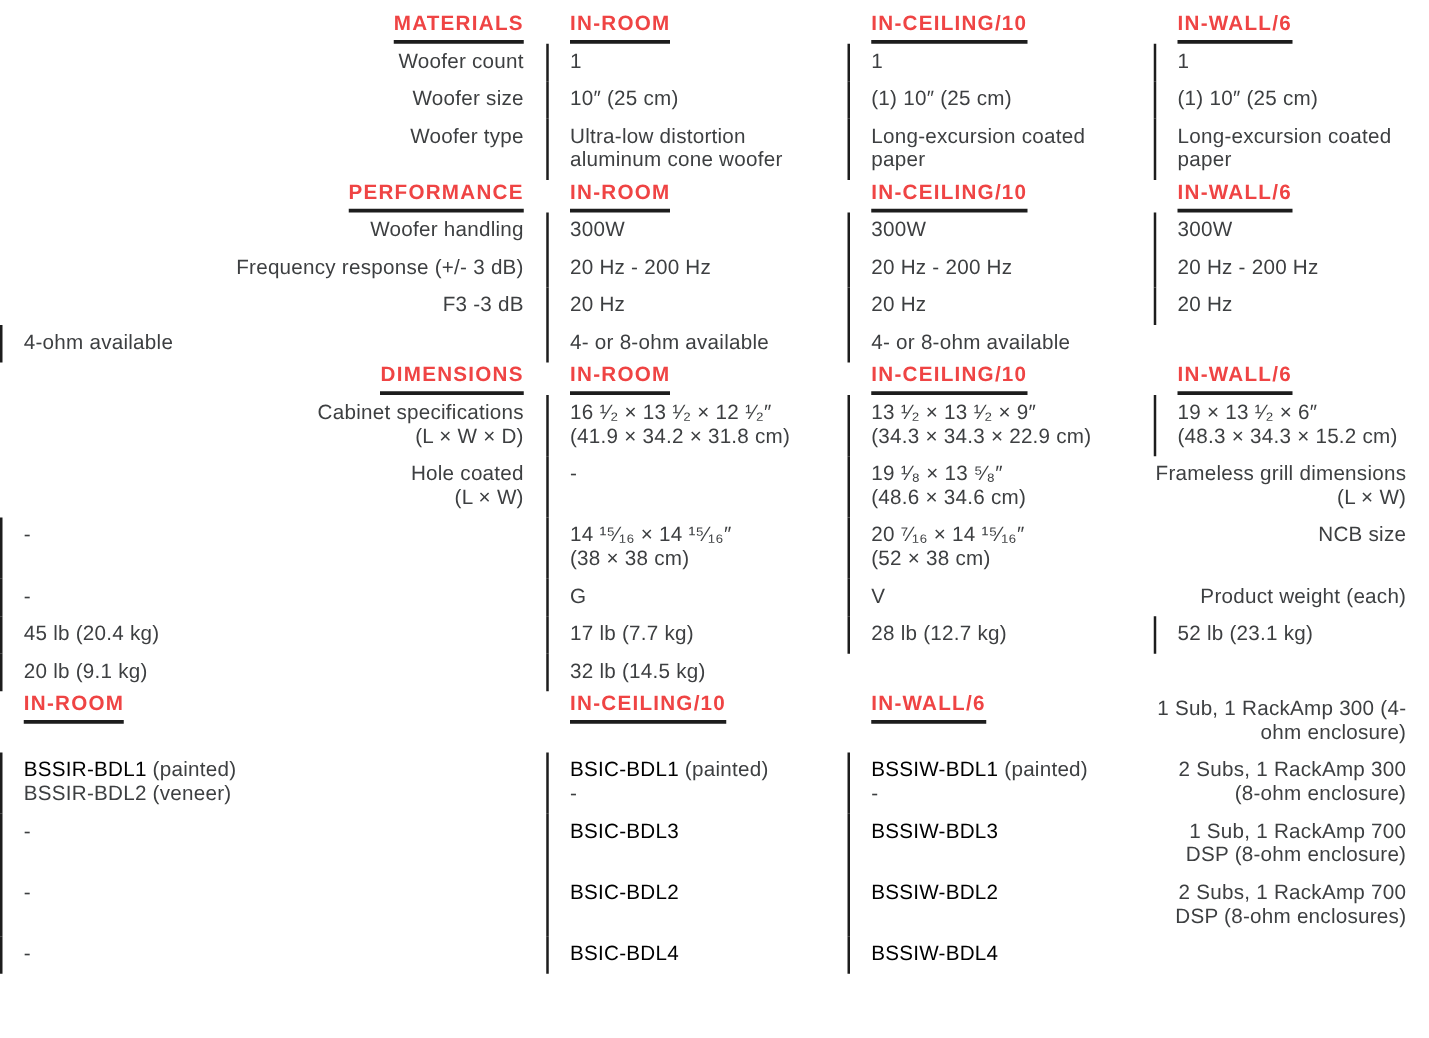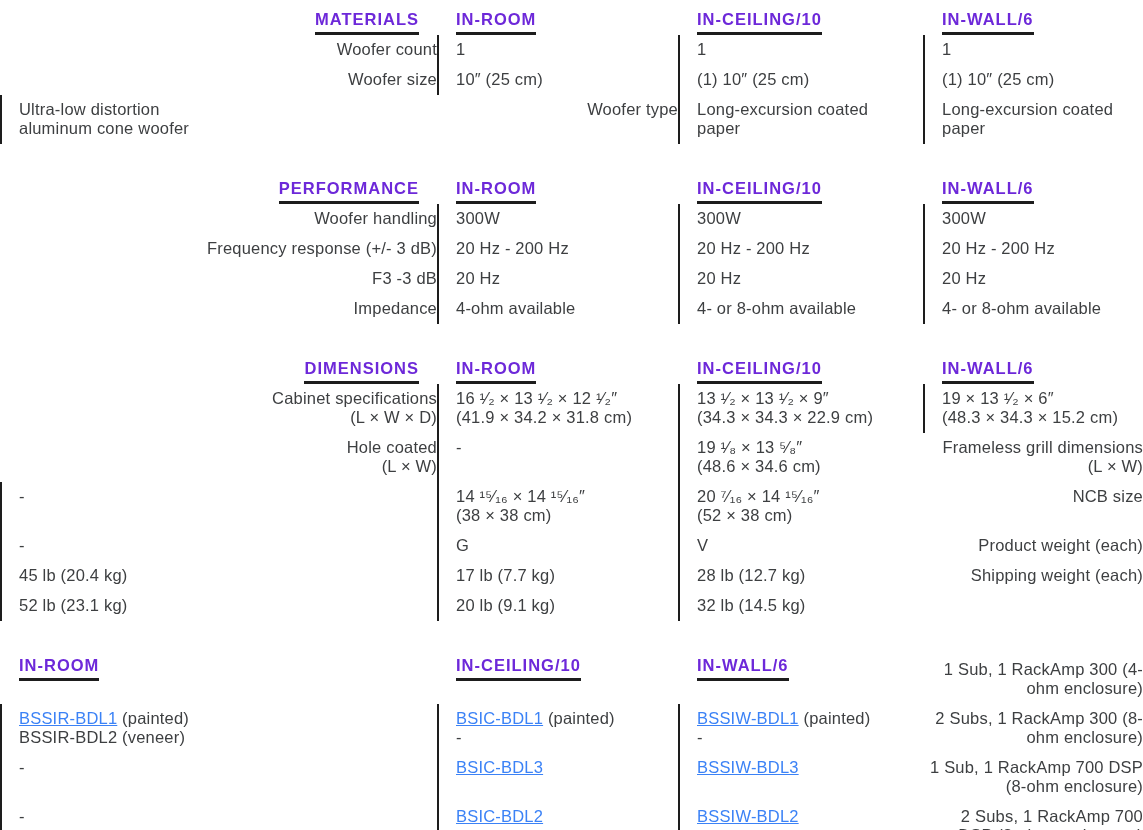--- a/index.html
+++ b/index.html
@@ -11,75 +11,74 @@
     font-family: "Liberation Sans", "DejaVu Sans", sans-serif;
     font-size: 16.5px;
     color: #3d3f41;
   }
   #page { padding-top: 9px; }
 
   .section {
     display: grid;
     grid-template-columns: 437px 241px 245px 220px;
   }
-  .section + .section { margin-top: 34px; }
+  .section + .section { }
 
   
   .hcell { padding-bottom: 0; }
   .hcell.label-col { text-align: right; padding-right: 18px; }
   .hcell.head-col  { padding-left: 19px; }
   .title {
     display: inline-block;
     font-weight: bold;
     font-size: 16.5px;
     line-height: 20px;
-    color: #6d28d9;
+    color: #ef4444;
     letter-spacing: 1px;
     border-bottom: 3px solid #1d1d1d;
     padding-bottom: 3px;
     white-space: nowrap;
   }
 
   
   .cell {
     line-height: 19px;
     padding: 5px 0 6px;
     letter-spacing: 0.2px;
     white-space: pre-line;
   }
-  .label-cell { text-align: right; }
+  .label-cell { text-align: right; padding-right: 18px; }
   .value-cell { border-left: 2px solid #1d1d1d; padding-left: 17px; }
   .vline { min-height: 19px; }
 
   a.link {
-    color: #3b82f6;
-    text-decoration: underline;
+    color: #000000;
     cursor: pointer;
   }
 </style>
 </head>
 <body>
 
 <div id="page">
     <div class="section">
       <div class="hcell label-col"><span class="title">MATERIALS</span></div>
       <div class="hcell head-col"><span class="title">IN-ROOM</span></div>
       <div class="hcell head-col"><span class="title">IN-CEILING/10</span></div>
       <div class="hcell head-col"><span class="title">IN-WALL/6</span></div>
       <div class="cell label-cell">Woofer count</div>
       <div class="cell value-cell">1</div>
       <div class="cell value-cell">1</div>
       <div class="cell value-cell">1</div>
       <div class="cell label-cell">Woofer size</div>
       <div class="cell value-cell">10″ (25 cm)</div>
       <div class="cell value-cell">(1) 10″ (25 cm)</div>
       <div class="cell value-cell">(1) 10″ (25 cm)</div>
+      <div class="cell label-cell">Woofer type</div>
       <div class="cell value-cell">Ultra-low distortion
 aluminum cone woofer</div>
-      <div class="cell label-cell">Woofer type</div>
       <div class="cell value-cell">Long-excursion coated
 paper</div>
       <div class="cell value-cell">Long-excursion coated
 paper</div>
     </div>
     <div class="section">
       <div class="hcell label-col"><span class="title">PERFORMANCE</span></div>
       <div class="hcell head-col"><span class="title">IN-ROOM</span></div>
       <div class="hcell head-col"><span class="title">IN-CEILING/10</span></div>
       <div class="hcell head-col"><span class="title">IN-WALL/6</span></div>
@@ -88,21 +87,20 @@
       <div class="cell value-cell">300W</div>
       <div class="cell value-cell">300W</div>
       <div class="cell label-cell">Frequency response (+/- 3 dB)</div>
       <div class="cell value-cell">20 Hz - 200 Hz</div>
       <div class="cell value-cell">20 Hz - 200 Hz</div>
       <div class="cell value-cell">20 Hz - 200 Hz</div>
       <div class="cell label-cell">F3 -3 dB</div>
       <div class="cell value-cell">20 Hz</div>
       <div class="cell value-cell">20 Hz</div>
       <div class="cell value-cell">20 Hz</div>
-      <div class="cell label-cell">Impedance</div>
       <div class="cell value-cell">4-ohm available</div>
       <div class="cell value-cell">4- or 8-ohm available</div>
       <div class="cell value-cell">4- or 8-ohm available</div>
     </div>
     <div class="section">
       <div class="hcell label-col"><span class="title">DIMENSIONS</span></div>
       <div class="hcell head-col"><span class="title">IN-ROOM</span></div>
       <div class="hcell head-col"><span class="title">IN-CEILING/10</span></div>
       <div class="hcell head-col"><span class="title">IN-WALL/6</span></div>
       <div class="cell label-cell">Cabinet specifications
@@ -126,21 +124,20 @@
       <div class="cell value-cell">20 ⁷⁄₁₆ × 14 ¹⁵⁄₁₆″
 (52 × 38 cm)</div>
       <div class="cell label-cell">NCB size</div>
       <div class="cell value-cell">-</div>
       <div class="cell value-cell">G</div>
       <div class="cell value-cell">V</div>
       <div class="cell label-cell">Product weight (each)</div>
       <div class="cell value-cell">45 lb (20.4 kg)</div>
       <div class="cell value-cell">17 lb (7.7 kg)</div>
       <div class="cell value-cell">28 lb (12.7 kg)</div>
-      <div class="cell label-cell">Shipping weight (each)</div>
       <div class="cell value-cell">52 lb (23.1 kg)</div>
       <div class="cell value-cell">20 lb (9.1 kg)</div>
       <div class="cell value-cell">32 lb (14.5 kg)</div>
     </div>
     <div class="section">
       <div class="hcell head-col"><span class="title">IN-ROOM</span></div>
       <div class="hcell head-col"><span class="title">IN-CEILING/10</span></div>
       <div class="hcell head-col"><span class="title">IN-WALL/6</span></div>
       <div class="cell label-cell">1 Sub, 1 RackAmp 300 (4-ohm enclosure)</div>
       <div class="cell value-cell"><div class="vline"><a class="link">BSSIR-BDL1</a><span> (painted)</span></div><div class="vline"><span>BSSIR-BDL2 (veneer)</span></div></div>

